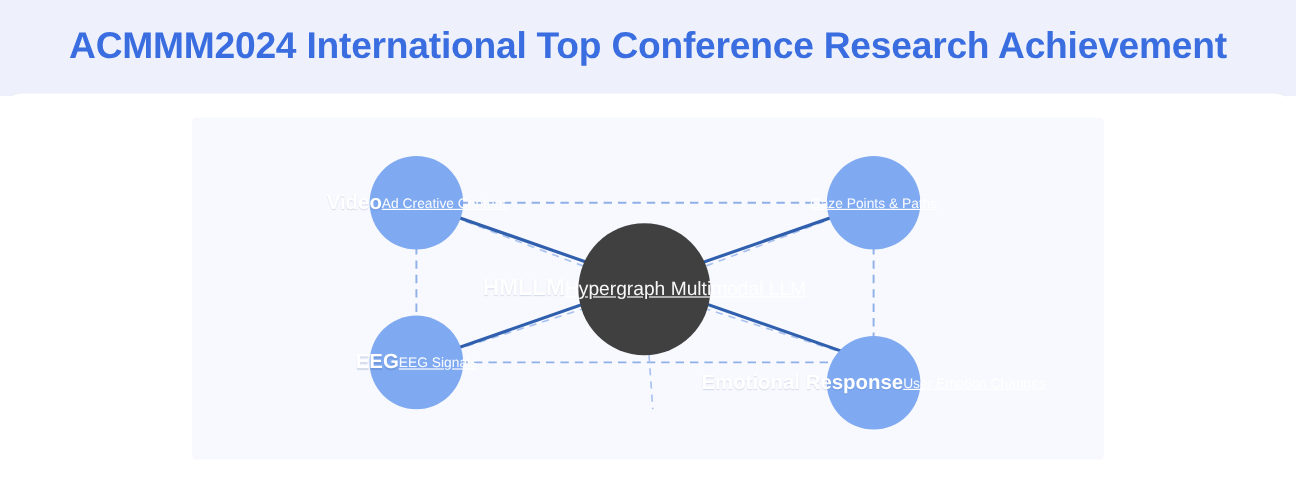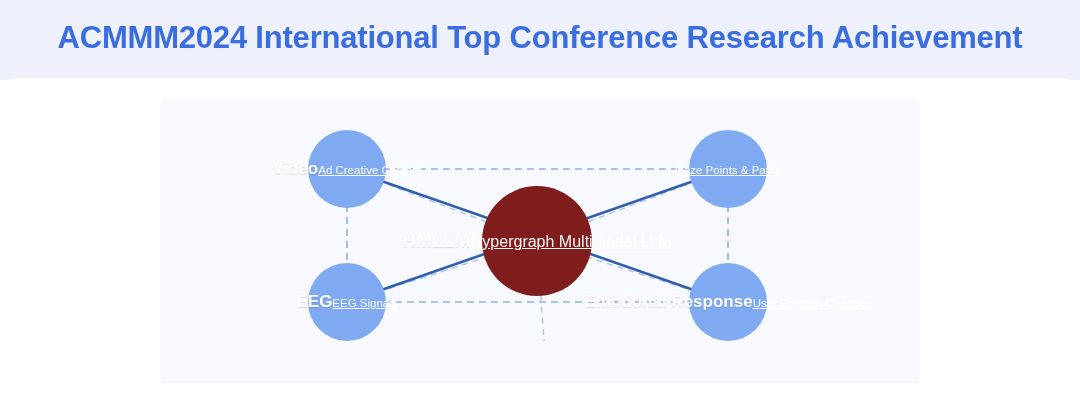--- a/index.html
+++ b/index.html
@@ -121,31 +121,31 @@
     height: 78px;
   }
   .node-eeg {
     left: 148px;
     top: 165px;
     width: 78px;
     height: 78px;
   }
   .node-emotion {
     left: 529px;
-    top: 165px;
+    top: 182px;
     width: 78px;
     height: 78px;
   }
 
   .node-center {
     left: 322px;
     top: 88px;
     width: 110px;
     height: 110px;
-    background: #7f1d1d;
+    background: #404040;
     z-index: 5;
   }
   .node-center .node-title {
     font-size: 19px;
   }
   .node-center .node-sub {
     font-size: 16px;
   }
 
   

